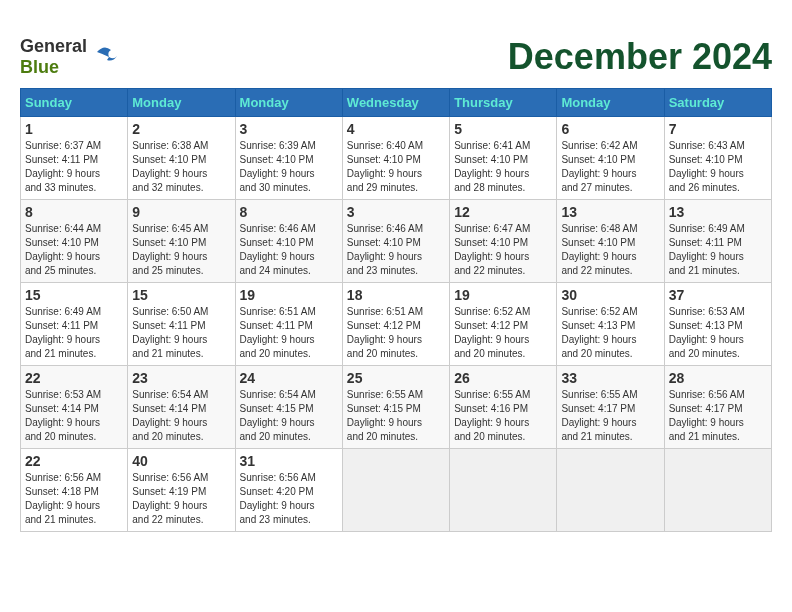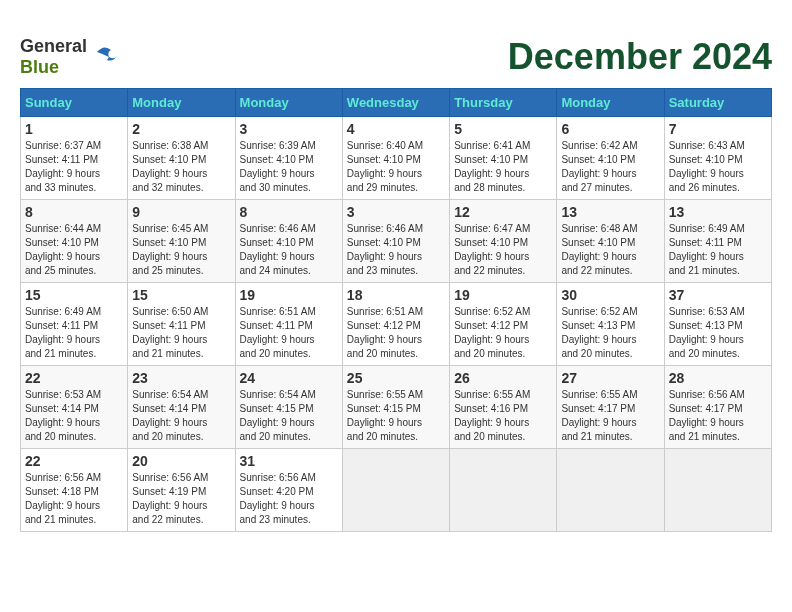--- a/index.html
+++ b/index.html
@@ -220,35 +220,35 @@
       </td>
         <td>
         <span class="day-num">25</span>
         <span class="day-info">Sunrise: 6:55 AM<br>Sunset: 4:15 PM<br>Daylight: 9 hours<br>and 20 minutes.</span>
       </td>
         <td>
         <span class="day-num">26</span>
         <span class="day-info">Sunrise: 6:55 AM<br>Sunset: 4:16 PM<br>Daylight: 9 hours<br>and 20 minutes.</span>
       </td>
         <td>
-        <span class="day-num">27</span>
+        <span class="day-num">33</span>
         <span class="day-info">Sunrise: 6:55 AM<br>Sunset: 4:17 PM<br>Daylight: 9 hours<br>and 21 minutes.</span>
       </td>
         <td>
         <span class="day-num">28</span>
         <span class="day-info">Sunrise: 6:56 AM<br>Sunset: 4:17 PM<br>Daylight: 9 hours<br>and 21 minutes.</span>
       </td>
       </tr>
       <tr>
         <td>
         <span class="day-num">22</span>
         <span class="day-info">Sunrise: 6:56 AM<br>Sunset: 4:18 PM<br>Daylight: 9 hours<br>and 21 minutes.</span>
       </td>
         <td>
-        <span class="day-num">20</span>
+        <span class="day-num">40</span>
         <span class="day-info">Sunrise: 6:56 AM<br>Sunset: 4:19 PM<br>Daylight: 9 hours<br>and 22 minutes.</span>
       </td>
         <td>
         <span class="day-num">31</span>
         <span class="day-info">Sunrise: 6:56 AM<br>Sunset: 4:20 PM<br>Daylight: 9 hours<br>and 23 minutes.</span>
       </td>
         <td class="empty"></td>
         <td class="empty"></td>
         <td class="empty"></td>
         <td class="empty"></td>

